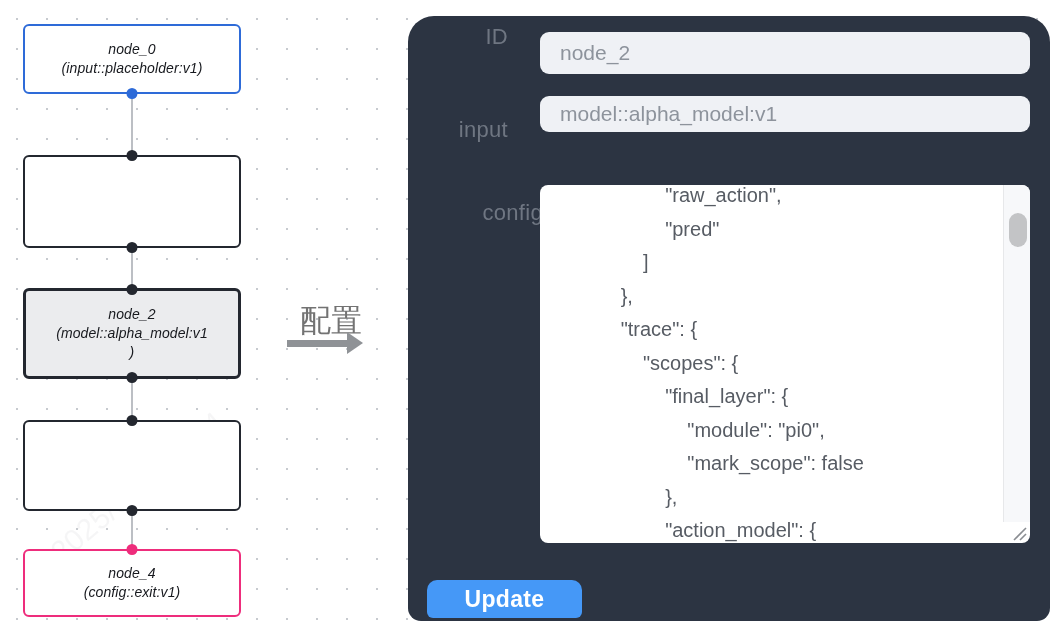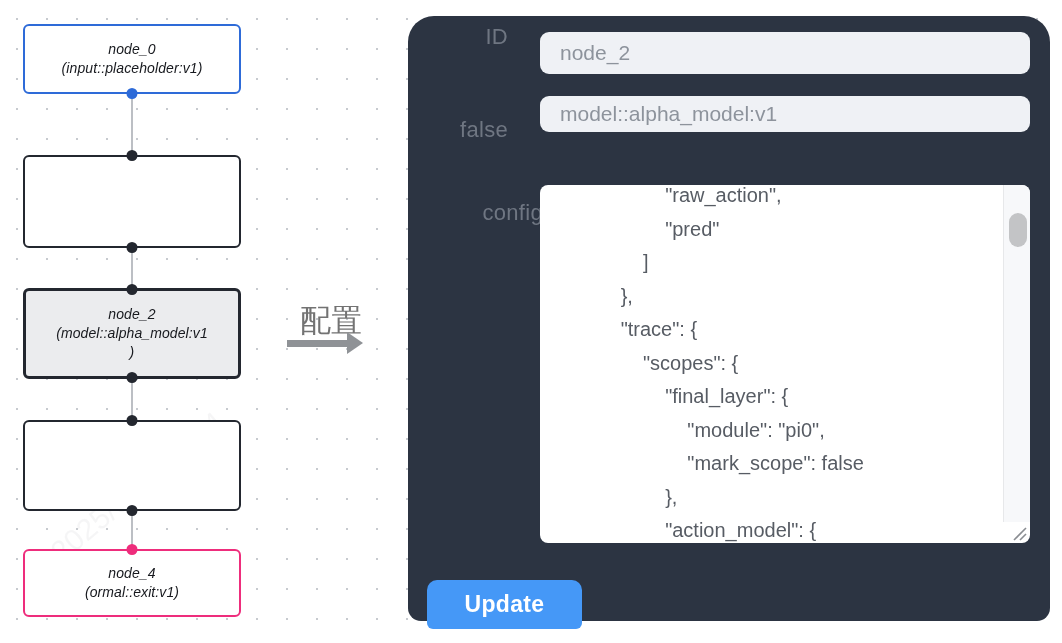--- a/index.html
+++ b/index.html
@@ -70,21 +70,21 @@
     font-family:"Liberation Sans",sans-serif;
     font-size:20px;line-height:33.5px;color:#575c64;white-space:pre;
   }
   .scroll-gutter{
     position:absolute;top:0;right:0;width:26px;height:337px;
     background:#f7f8fa;border-left:1px solid #e7e8ea;
   }
   .scroll-thumb{position:absolute;top:28px;right:3px;width:18px;height:34px;border-radius:9px;background:#c3c4c6;}
   .resize-corner{position:absolute;right:2px;bottom:2px;width:20px;height:18px;}
   .update-btn{
-    position:absolute;left:19px;top:564px;width:155px;height:49px;
+    position:absolute;left:19px;top:564px;width:155px;height:38px;
     background:#4598f7;border:none;border-radius:10px 10px 6px 6px;
     color:#ffffff;font-family:"Liberation Sans",sans-serif;
     font-size:23px;font-weight:600;letter-spacing:.3px;
     display:flex;align-items:center;justify-content:center;cursor:pointer;
   }
 </style>
 </head>
 <body>
 
 <div class="wm" style="left:470px;top:320px;">2025/04/11 17:4</div>
@@ -116,34 +116,34 @@
     <span class="port port-bottom"></span>
   </div>
 
   <div class="node node3">
     <span class="port port-top"></span>
     <span class="port port-bottom"></span>
   </div>
 
   <div class="node node4">
     <div class="node-text">node_4
-(ormal::exit:v1)</div>
+(config::exit:v1)</div>
     <span class="port port-top pink"></span>
   </div>
 </div>
 
 <div class="transfer-label">配置</div>
 <div class="arrow-shaft"></div>
 <div class="arrow-head"></div>
 
 <div class="panel">
   <div class="field-label label-id">ID</div>
   <input class="text-input input-id" type="text" value="node_2" style="">
 
-  <div class="field-label label-type">false</div>
+  <div class="field-label label-type">input</div>
   <input class="text-input input-type" type="text" value="model::alpha_model:v1" style="">
 
   <div class="field-label label-config">config</div>
   <div class="config-box">
     <pre class="config-pre">                    "raw_action",
                     "pred"
                 ]
             },
             "trace": {
                 "scopes": {

